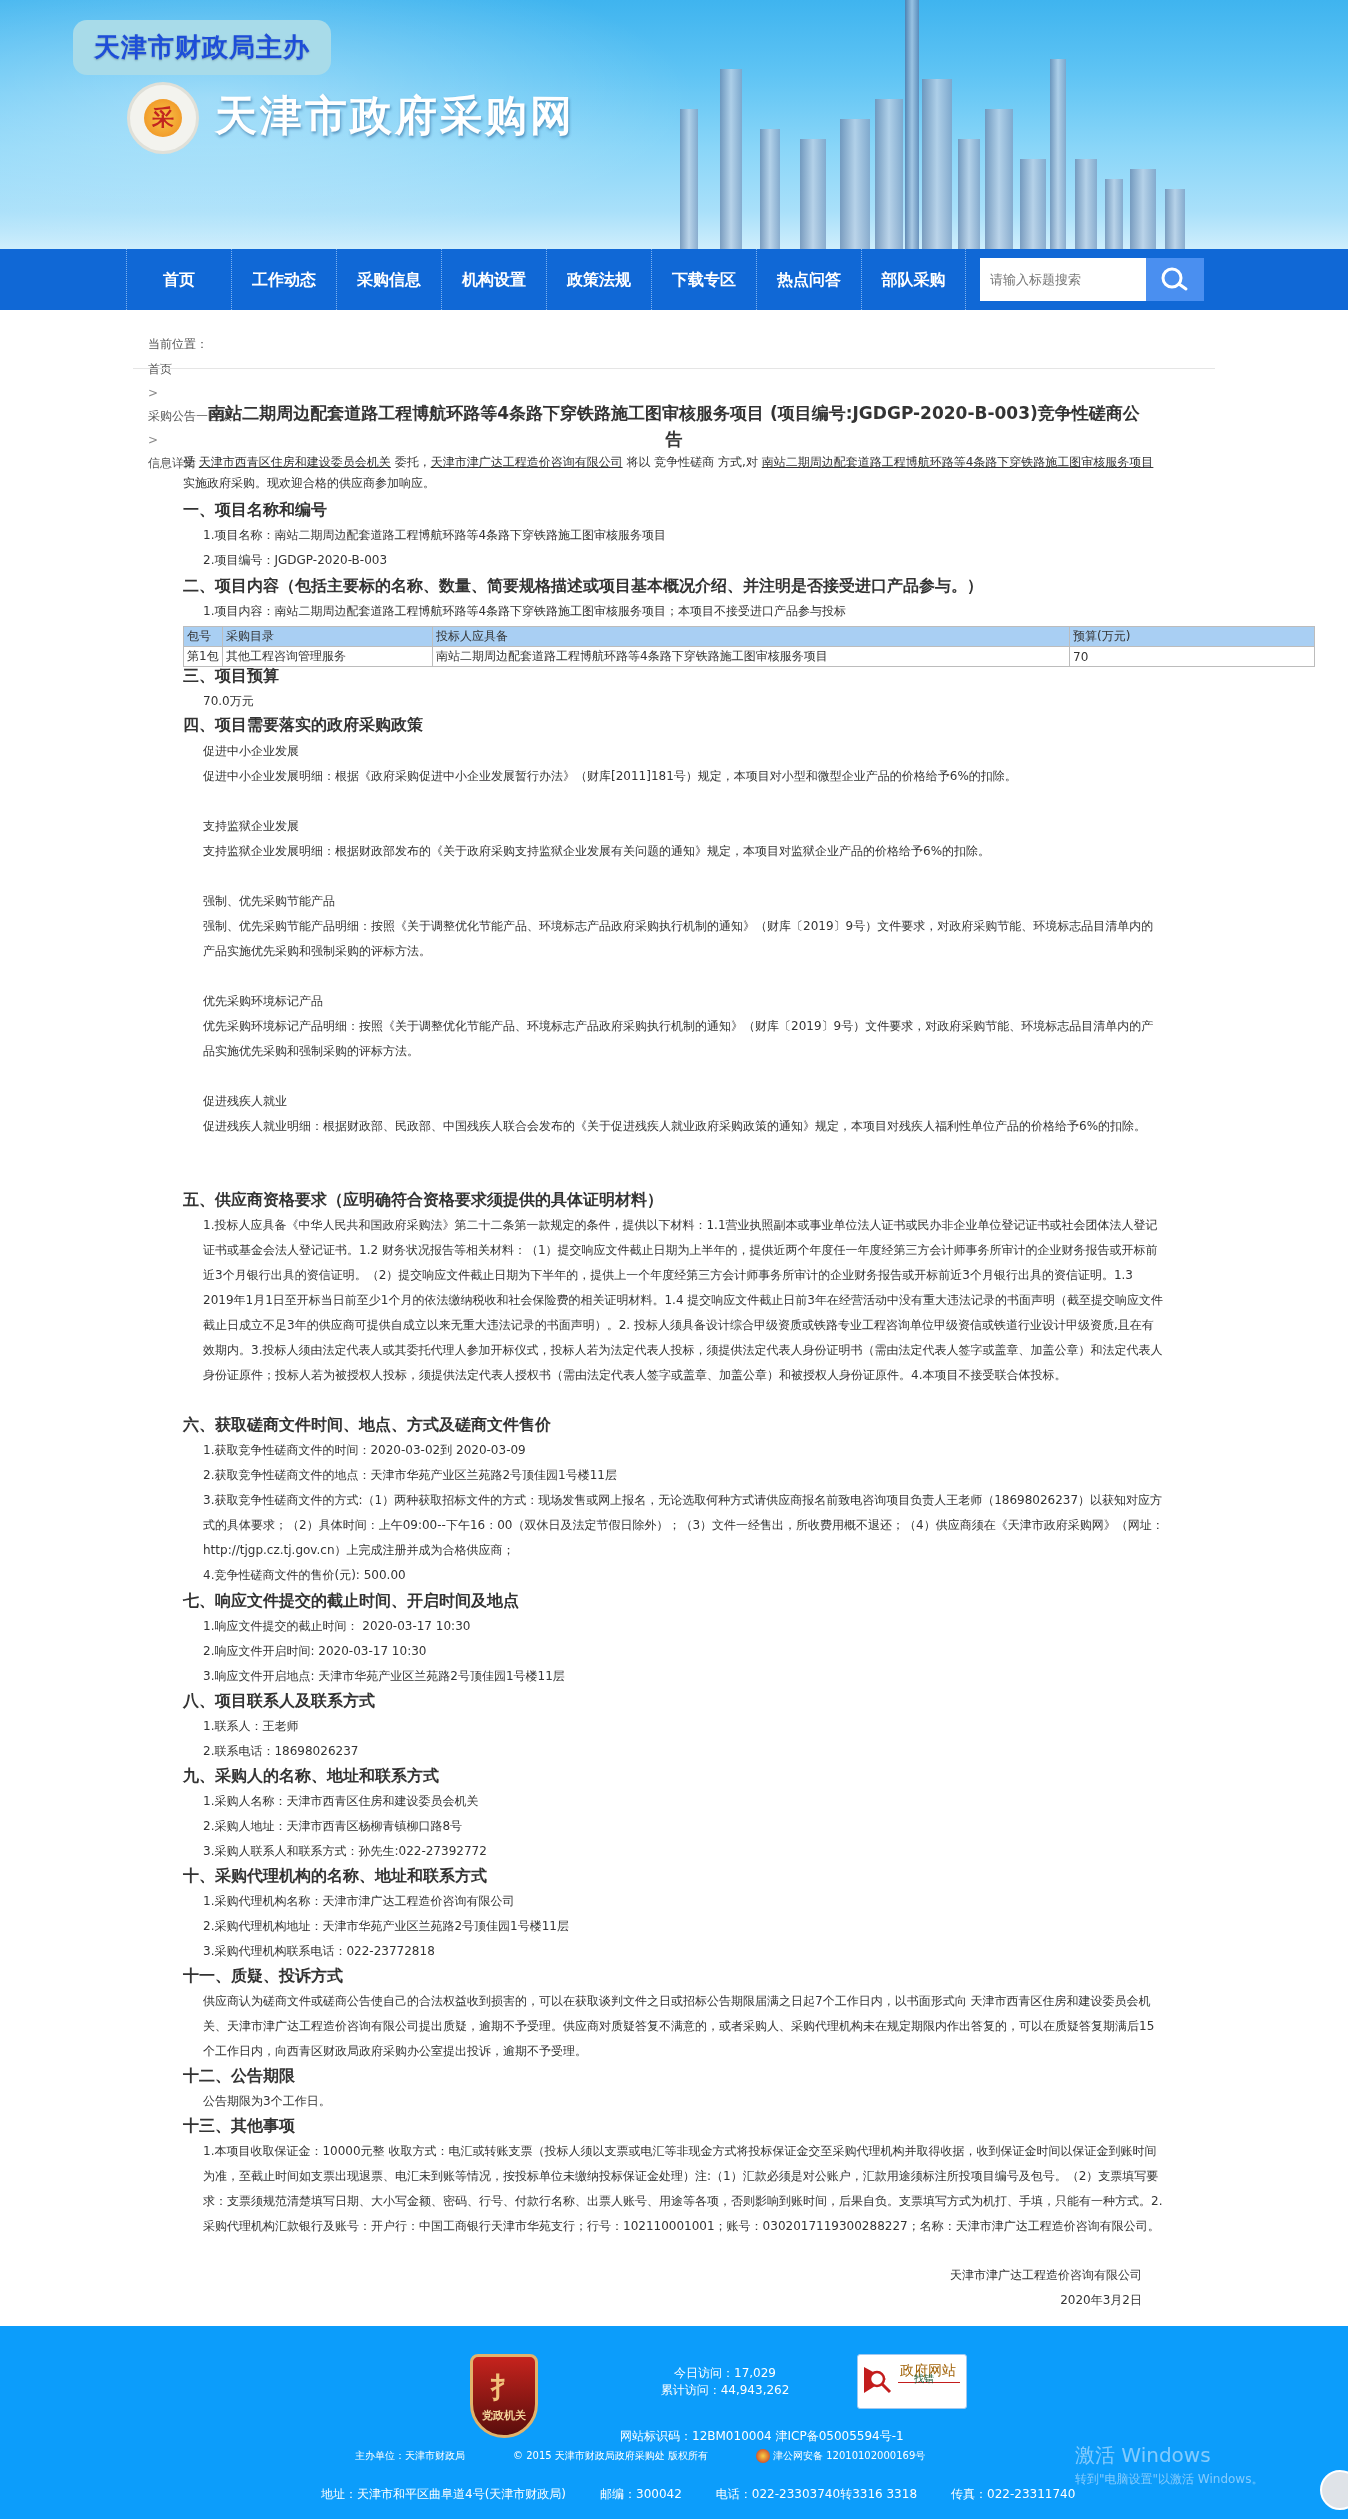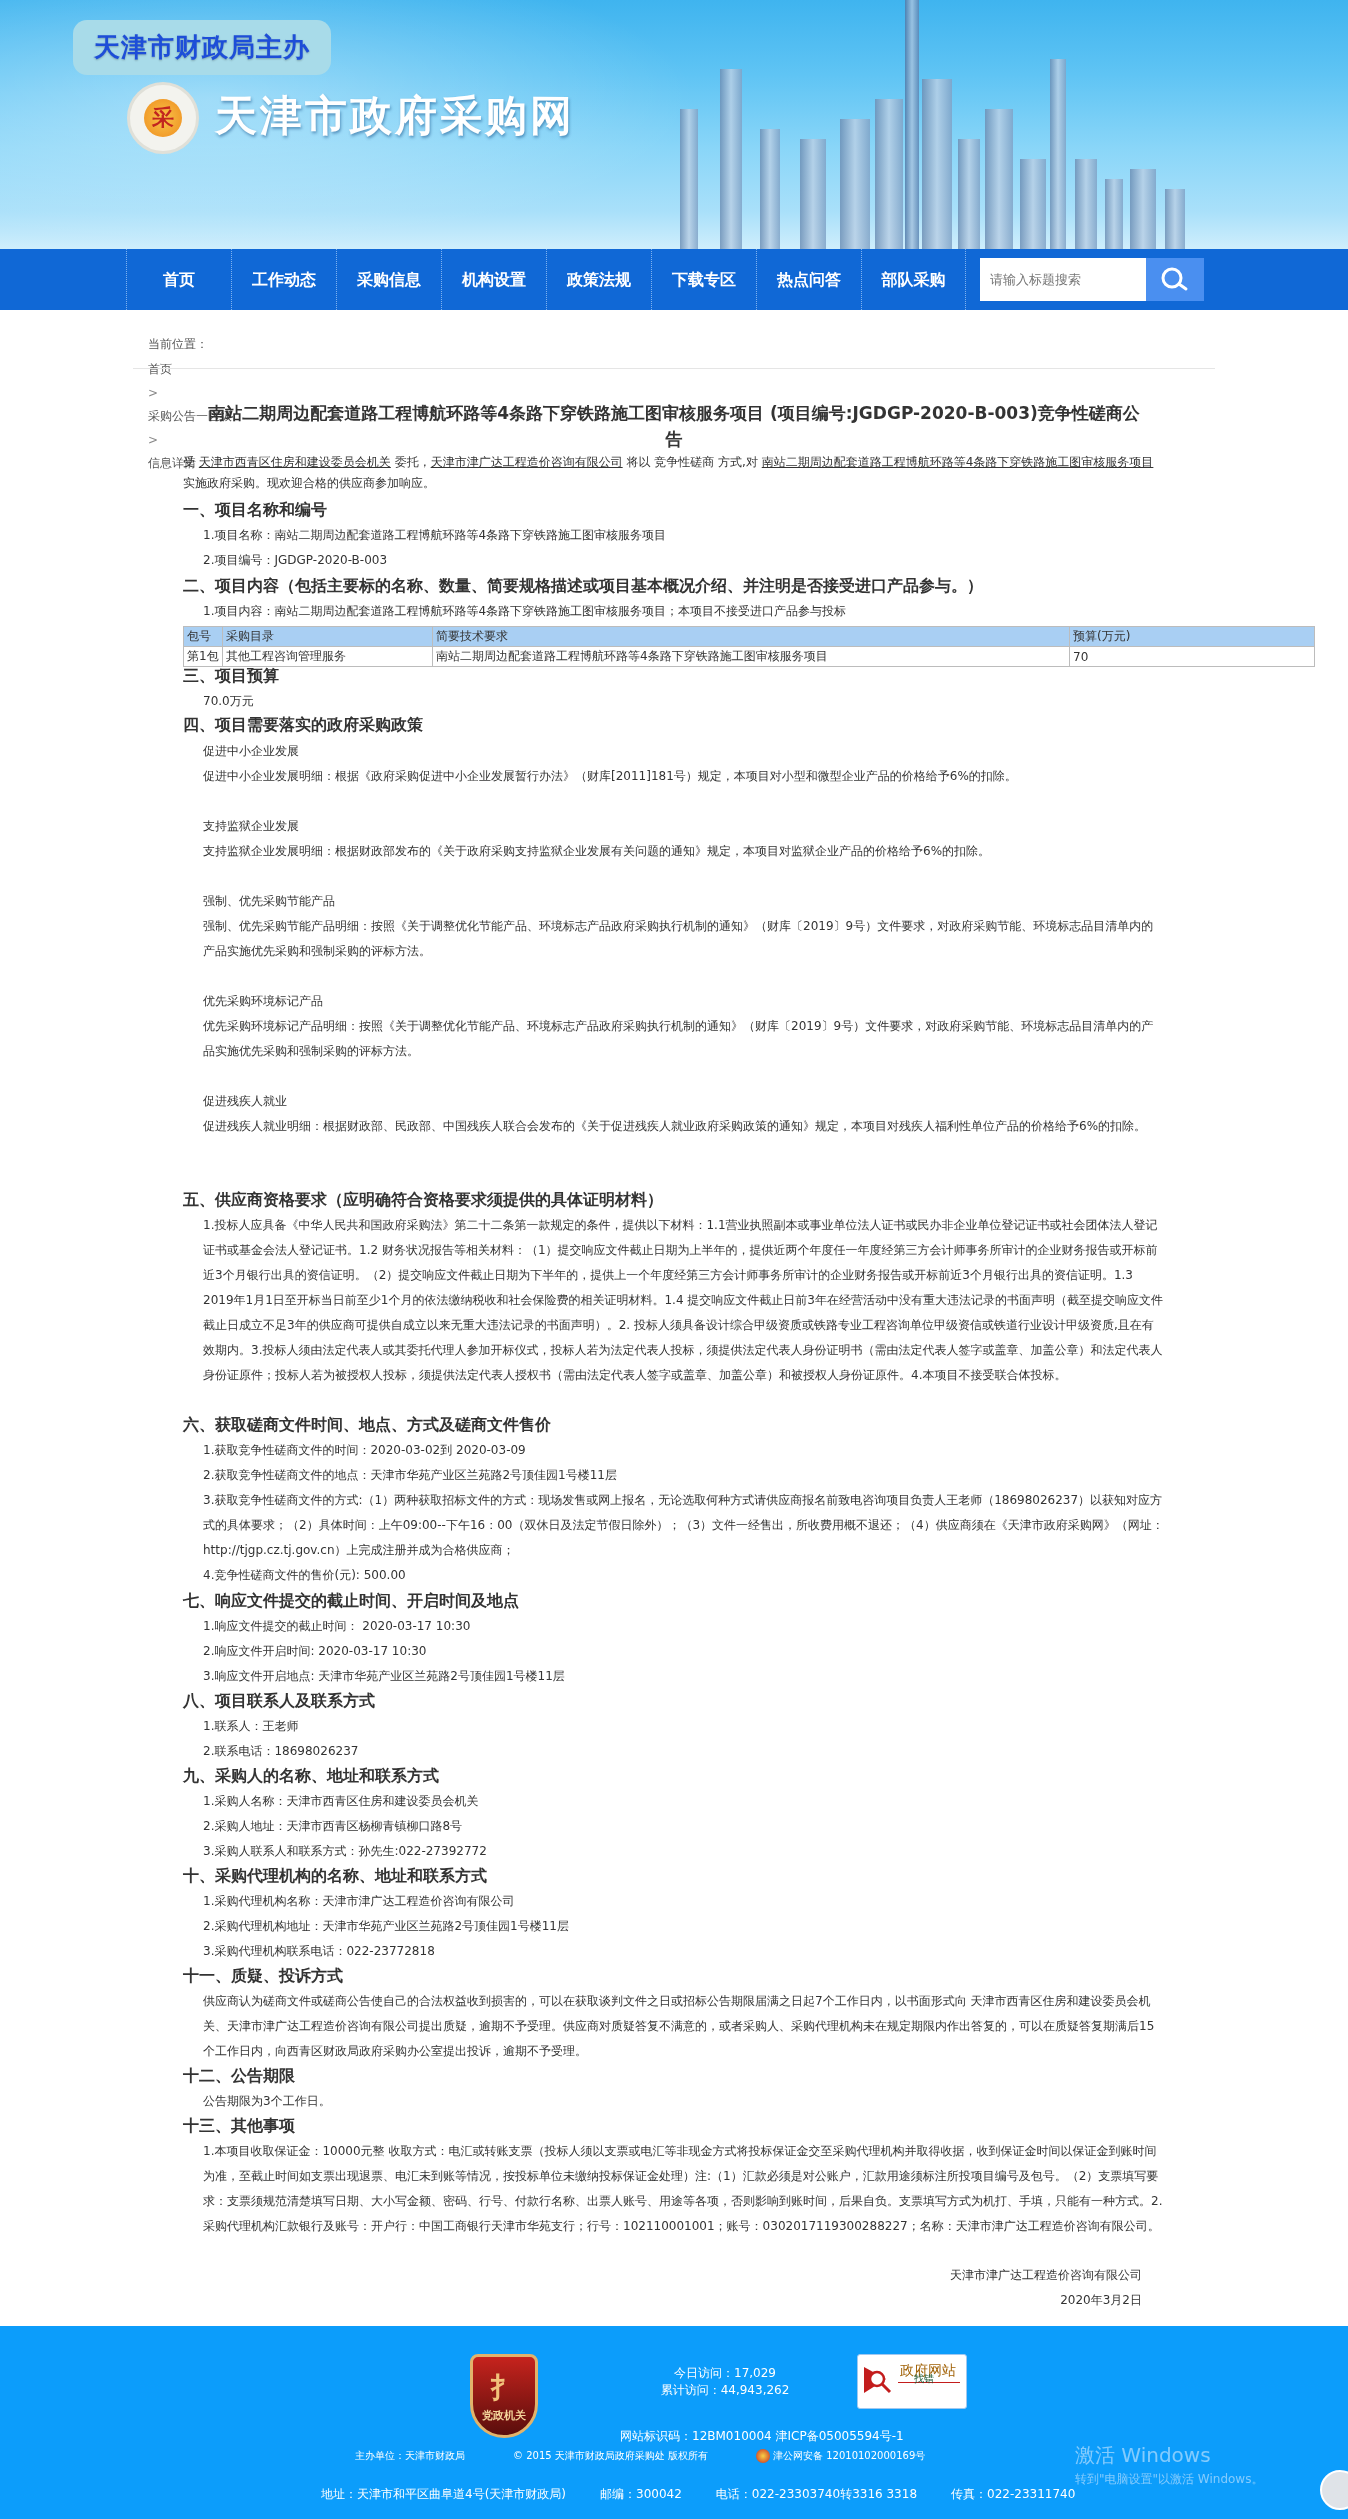--- a/index.html
+++ b/index.html
@@ -128,21 +128,21 @@
 <div class="p" style="top:523px">1.项目名称：南站二期周边配套道路工程博航环路等4条路下穿铁路施工图审核服务项目</div>
 <div class="p" style="top:548px">2.项目编号：JGDGP-2020-B-003</div>
 
 <h3 class="sec" style="top:576px">二、项目内容（包括主要标的名称、数量、简要规格描述或项目基本概况介绍、并注明是否接受进口产品参与。）</h3>
 <div class="p" style="top:599px">1.项目内容：南站二期周边配套道路工程博航环路等4条路下穿铁路施工图审核服务项目；本项目不接受进口产品参与投标</div>
 <table class="tbl">
   <tbody>
       <tr class="hd">
     <td style="width:39px">包号</td>
     <td style="width:210px">采购目录</td>
-    <td style="width:637px">简要技术要求</td>
+    <td style="width:637px">投标人应具备</td>
     <td>预算(万元)</td>
   </tr>
   <tr>
     <td>第1包</td>
     <td>其他工程咨询管理服务</td>
     <td>南站二期周边配套道路工程博航环路等4条路下穿铁路施工图审核服务项目</td>
     <td>70</td>
   </tr>
 </tbody>
   </table>

